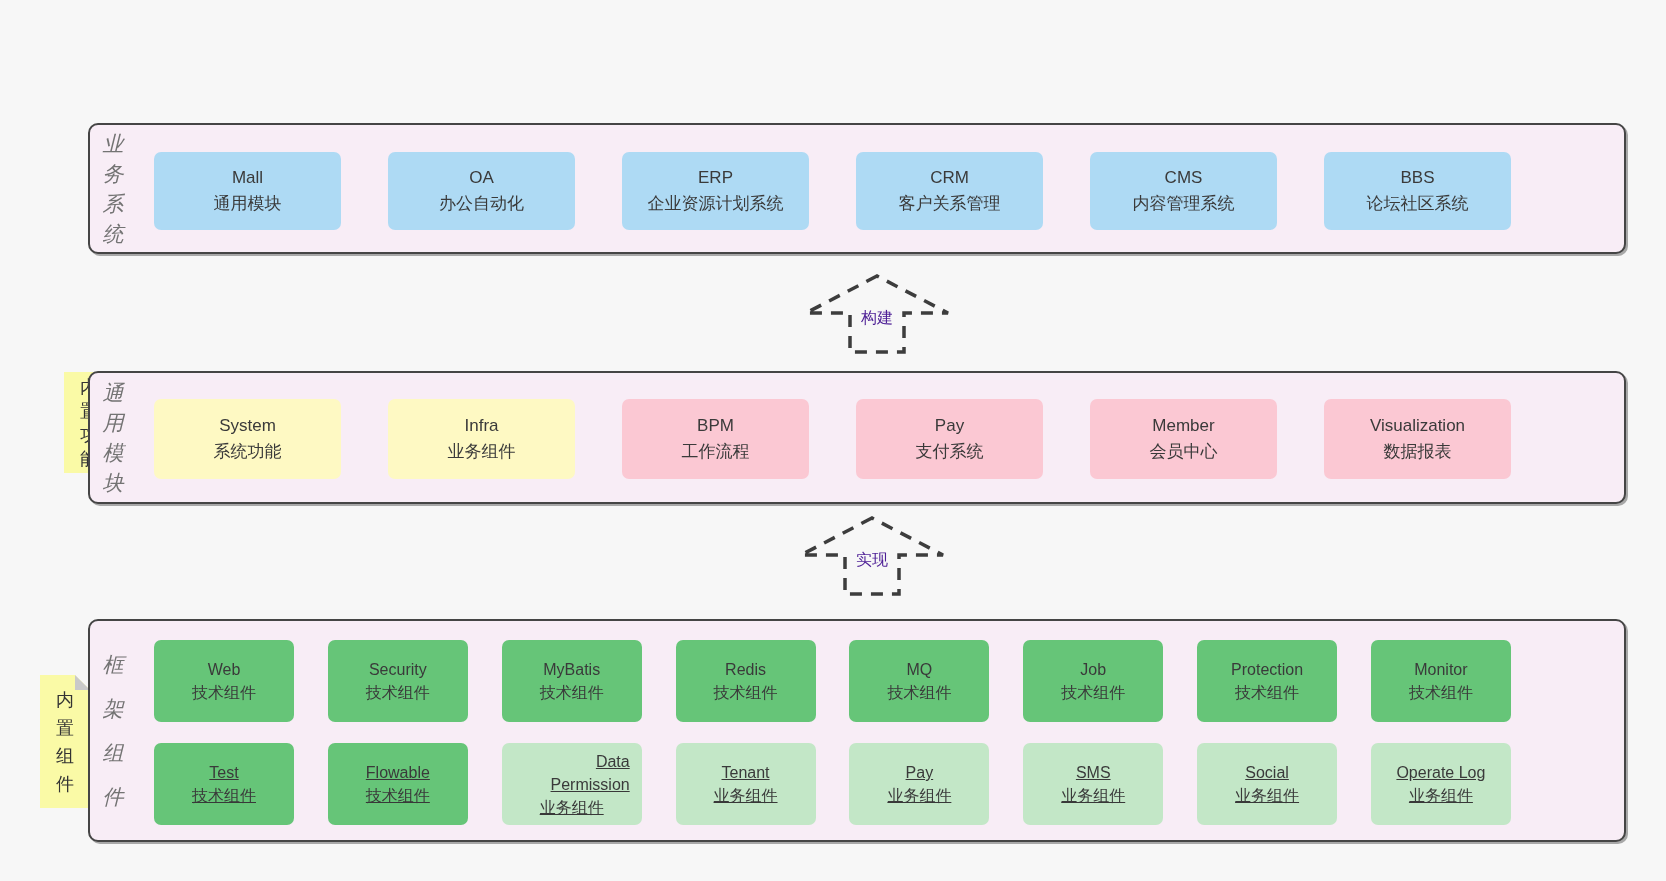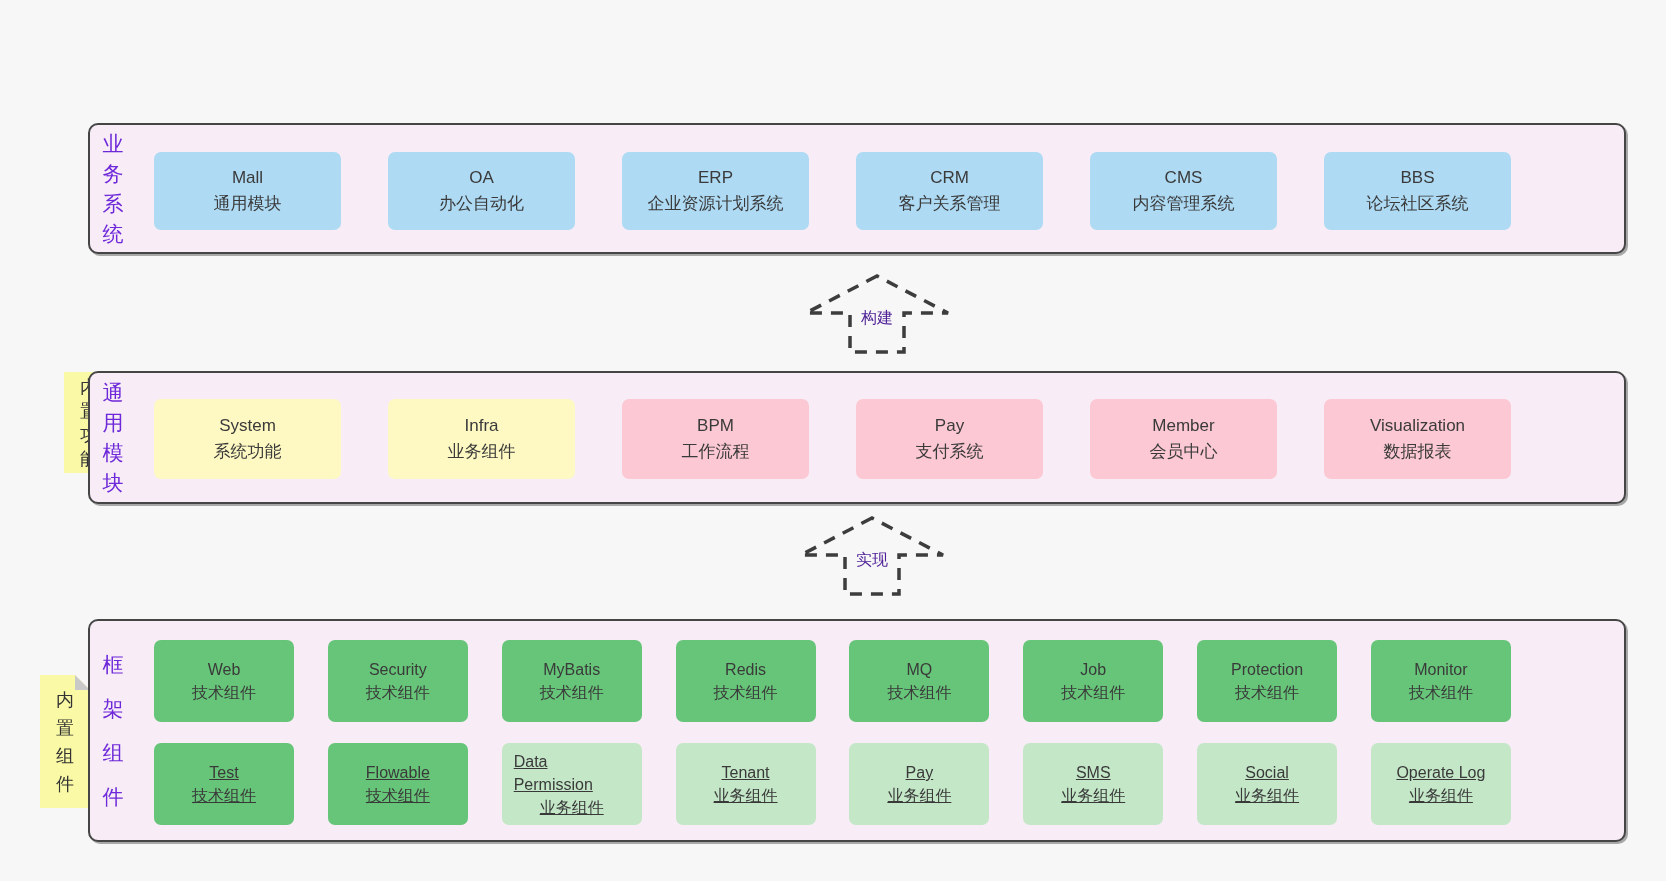--- a/index.html
+++ b/index.html
@@ -30,39 +30,40 @@
   .panel-modules   { top:371px; height:133px; }
   .panel-framework { top:619px; height:223px; }
 
   .v-label {
     position:absolute; left:10px; top:50%;
     transform:translateY(-50%);
     width:26px;
     font-size:21px; line-height:30px;
     text-align:center;
     word-break:break-all;
-    color:#6d28d9;
+    color:#737373;
+    font-style:italic;
   }
   .panel-framework .v-label { line-height:44px; }
 
   .row {
     position:absolute; left:64px; right:113px;
     display:flex; justify-content:space-between;
   }
   .row-business  { top:27px;  height:78px; }
   .row-modules   { top:26px;  height:80px; }
   .row-fw1       { top:19px;  height:82px; }
   .row-fw2       { top:122px; height:82px;text-decoration:underline; }
 
   
   .box {
     border-radius:7px;
     display:flex; flex-direction:column;
     align-items:center; justify-content:center;
-    text-align:left;
+    text-align:right;
     color:#3a3a3a;
     box-sizing:border-box;
   }
   .box .en, .box .zh { display:block; font-size:17px; line-height:26px; }
   .wide   { width:187px; }
   .narrow { width:140px; padding:21px 12px; }
   .narrow .en, .narrow .zh { font-size:16px; line-height:23px; }
   .blue       { background:#aedaf4; }
   .red        { background:#fef9c3; }
   .pink       { background:#fbc8d3; }

